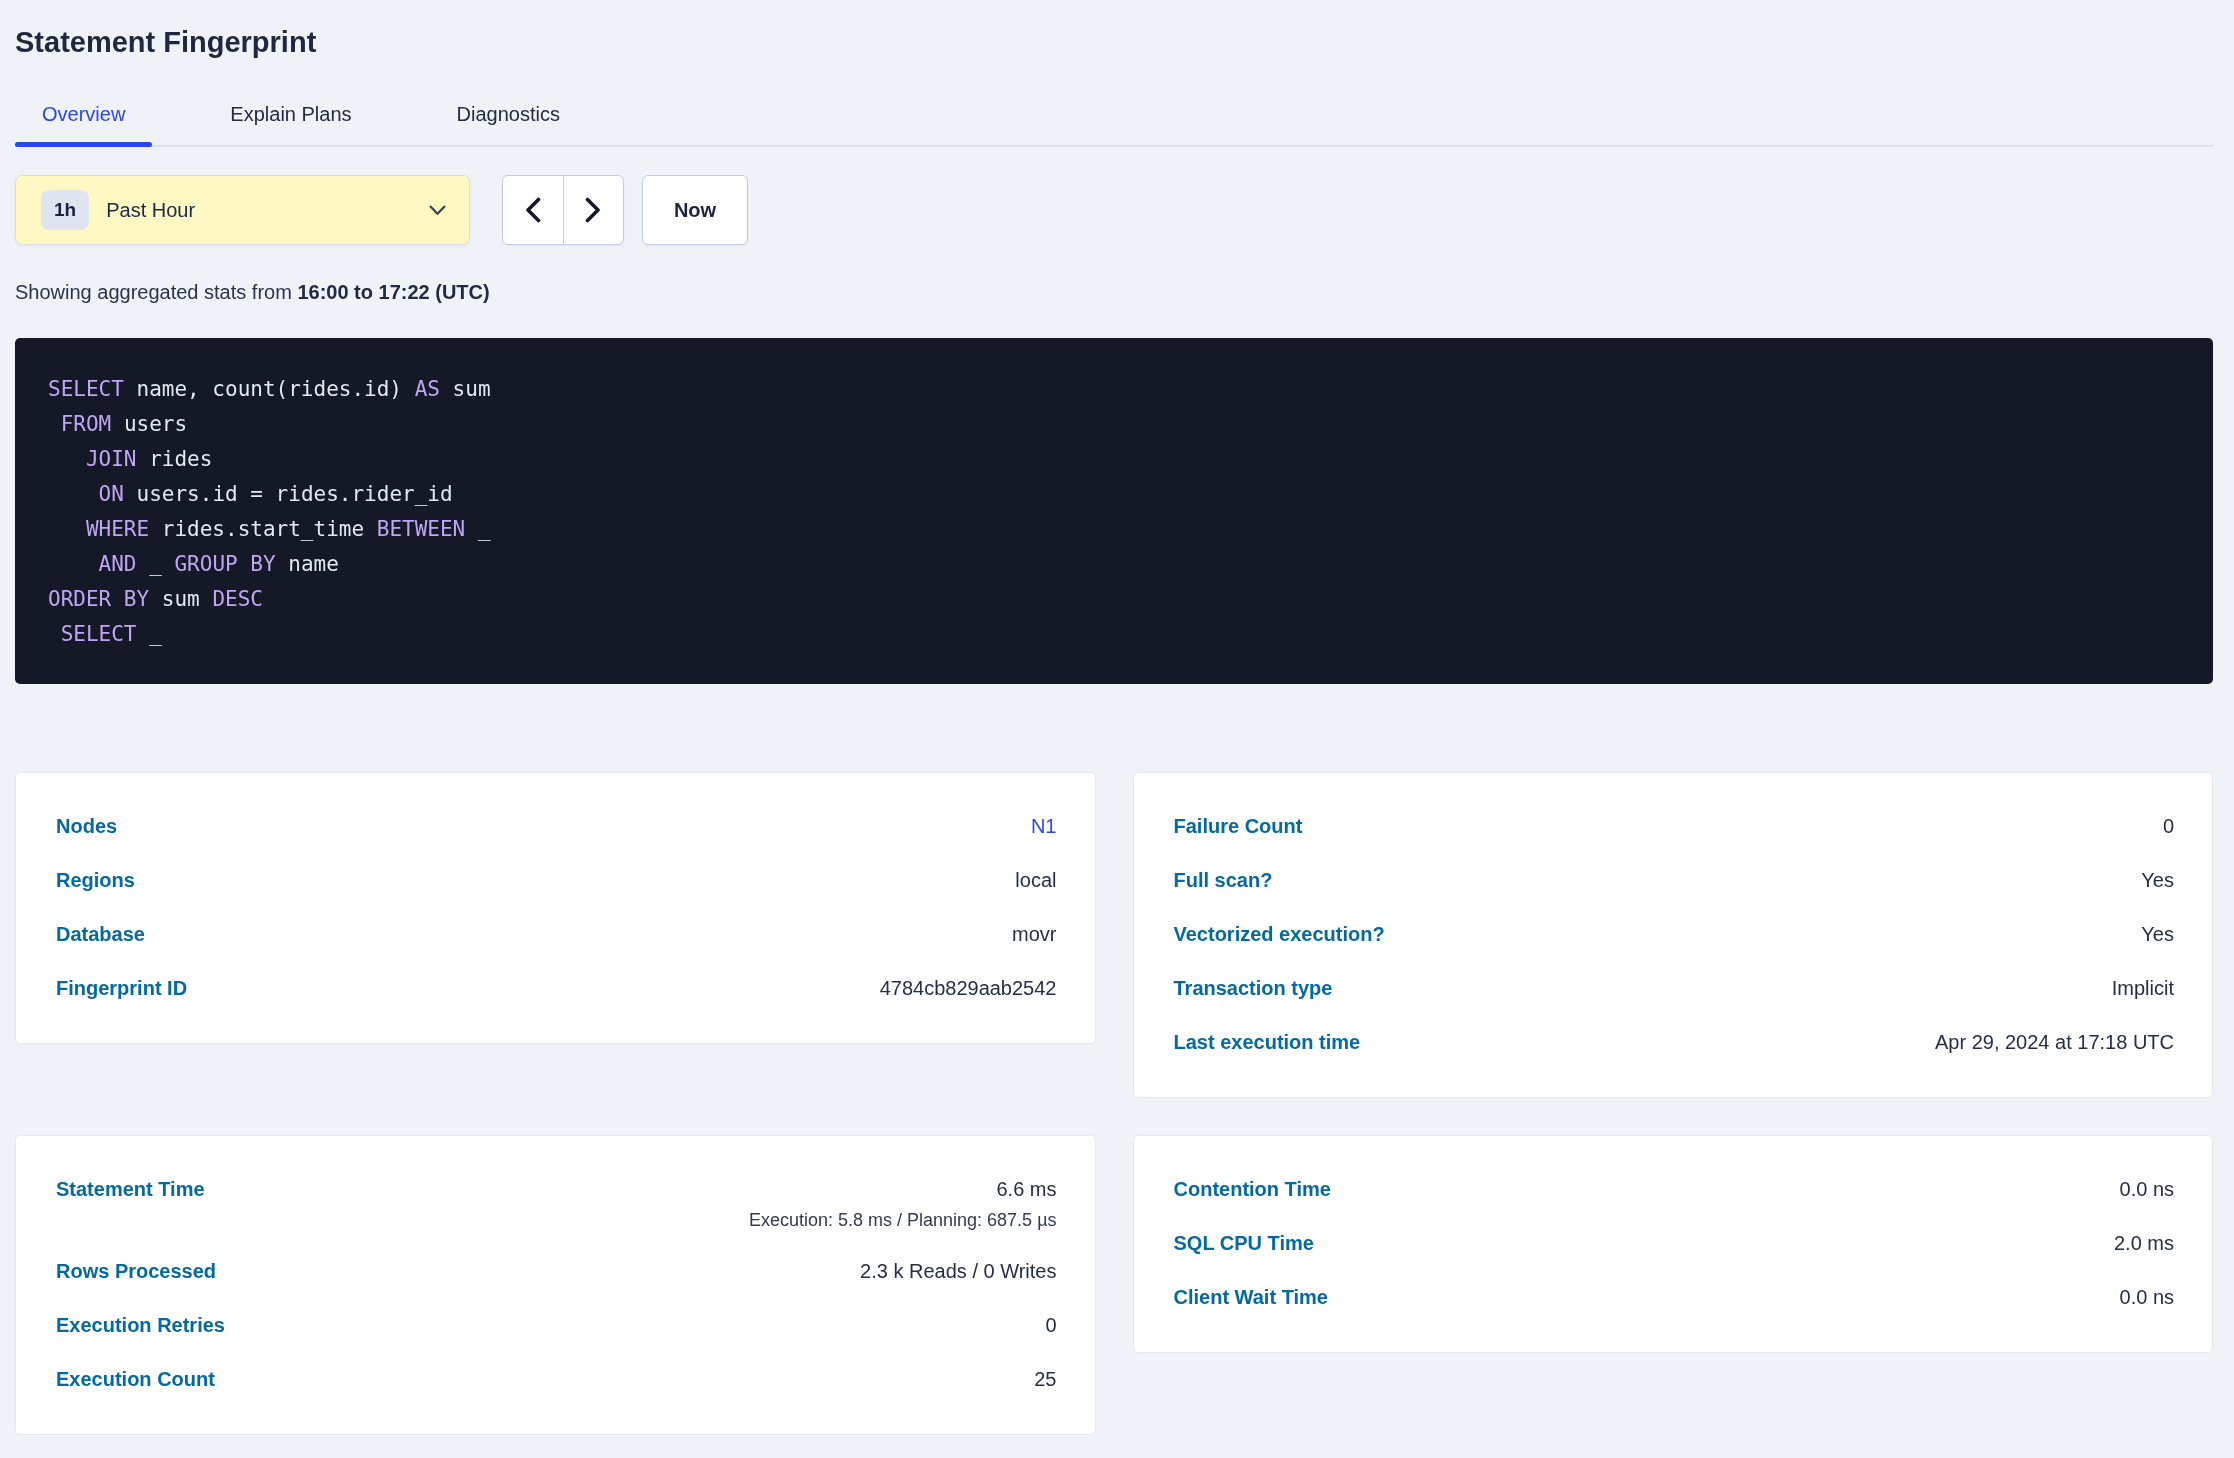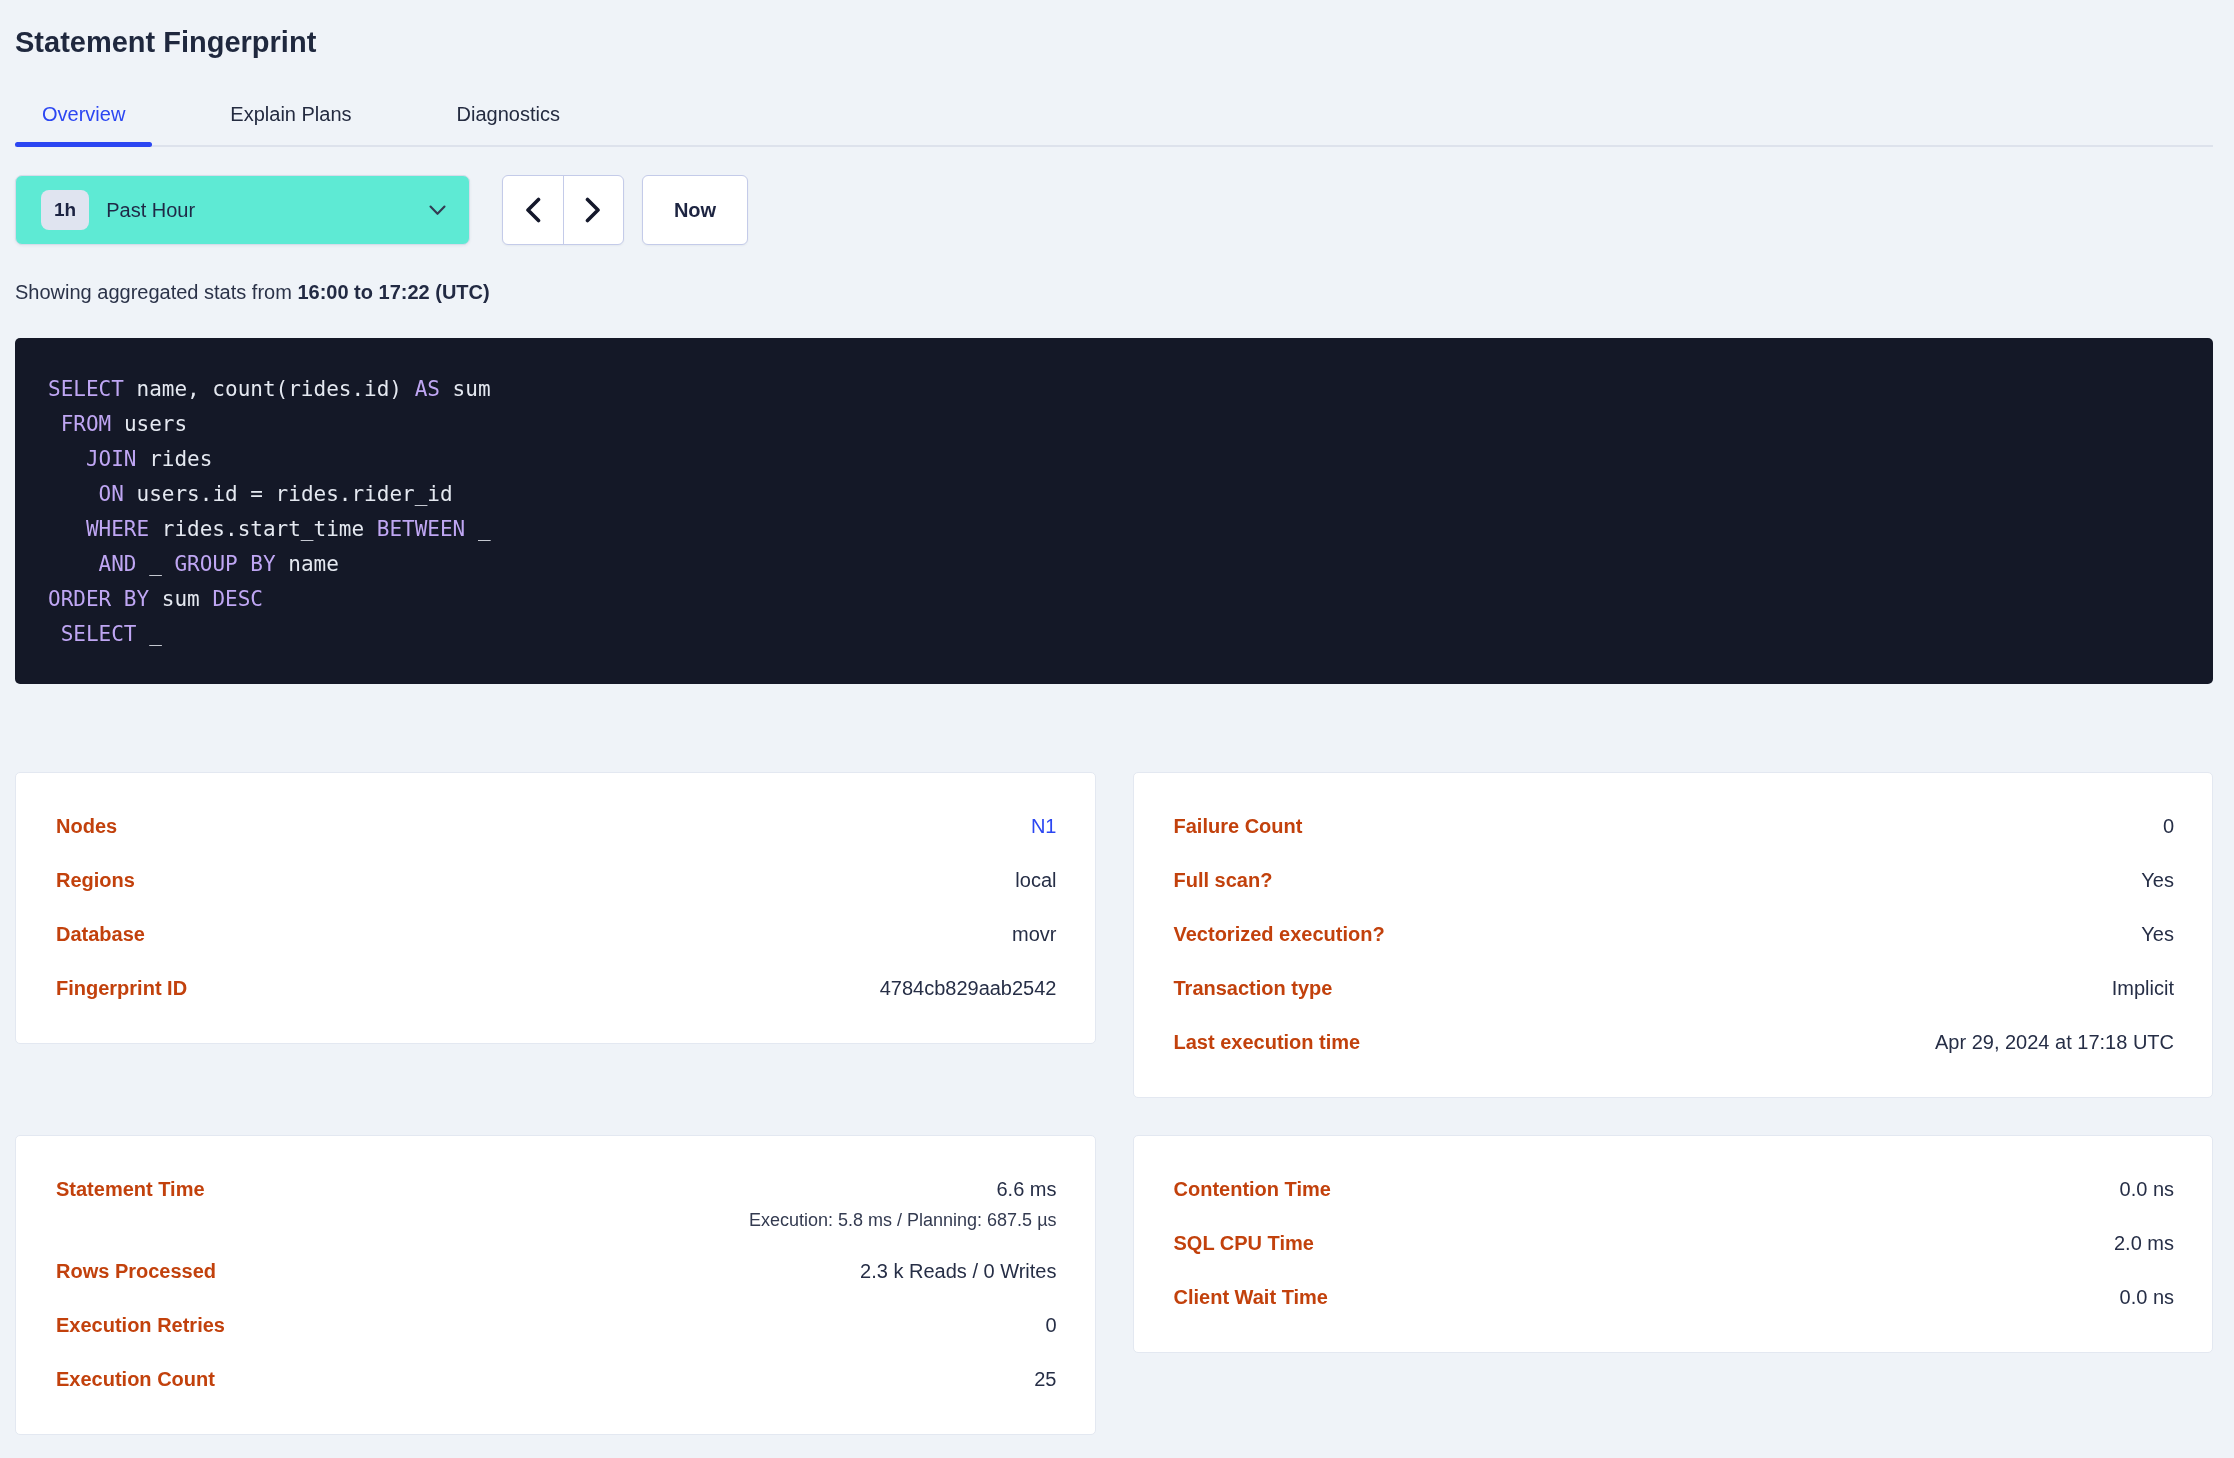--- a/index.html
+++ b/index.html
@@ -33,21 +33,21 @@
     padding:0 27px 17px 27px;margin-right:51px;cursor:pointer;position:relative;
   }
   .tab.active{color:var(--accent);}
   .tab.active::after{
     content:"";position:absolute;left:0;right:0;bottom:-2px;height:5px;
     background:var(--accent);border-radius:3px;
   }
   
   .toolbar{display:flex;margin-top:28px;height:70px;}
   .range-picker{
-    width:455px;background:#5eead4;border:1px solid #d7dcea;border-radius:7px;
+    width:455px;background:#fef9c3;border:1px solid #d7dcea;border-radius:7px;
     display:flex;align-items:center;padding:0 23px 0 25px;
     box-shadow:0 1px 3px rgba(20,30,60,.06);cursor:pointer;
   }
   .range-badge{
     background:#e0e4f0;color:#1c2342;font-weight:700;font-size:19px;
     padding:9px 13px;border-radius:8px;
   }
   .range-label{margin-left:17px;font-size:20px;color:#1f2846;flex:1;}
   .icon{display:inline-flex;align-items:center;justify-content:center;}
   .arrow-group{
@@ -83,21 +83,21 @@
   }
   .card{
     background:#fff;border:1px solid var(--card-border);border-radius:5px;
     padding:36px 38px 38px 40px;
   }
   .stat-row{
     display:flex;justify-content:space-between;align-items:flex-start;
     margin-bottom:20px;font-size:20px;line-height:34px;
   }
   .stat-row:last-child{margin-bottom:0;}
-  .stat-label{font-weight:600;color:#c2410c;}
+  .stat-label{font-weight:600;color:#0369a1;}
   .stat-value{color:var(--value);text-align:right;}
   .stat-value.link{color:var(--accent);cursor:pointer;text-align:right;}
   .stat-sub{font-size:18px;line-height:28px;color:#333a50;}
 </style>
 </head>
 <body>
 
 <div class="content">
 
   <h1 class="page-title">Statement Fingerprint</h1>

